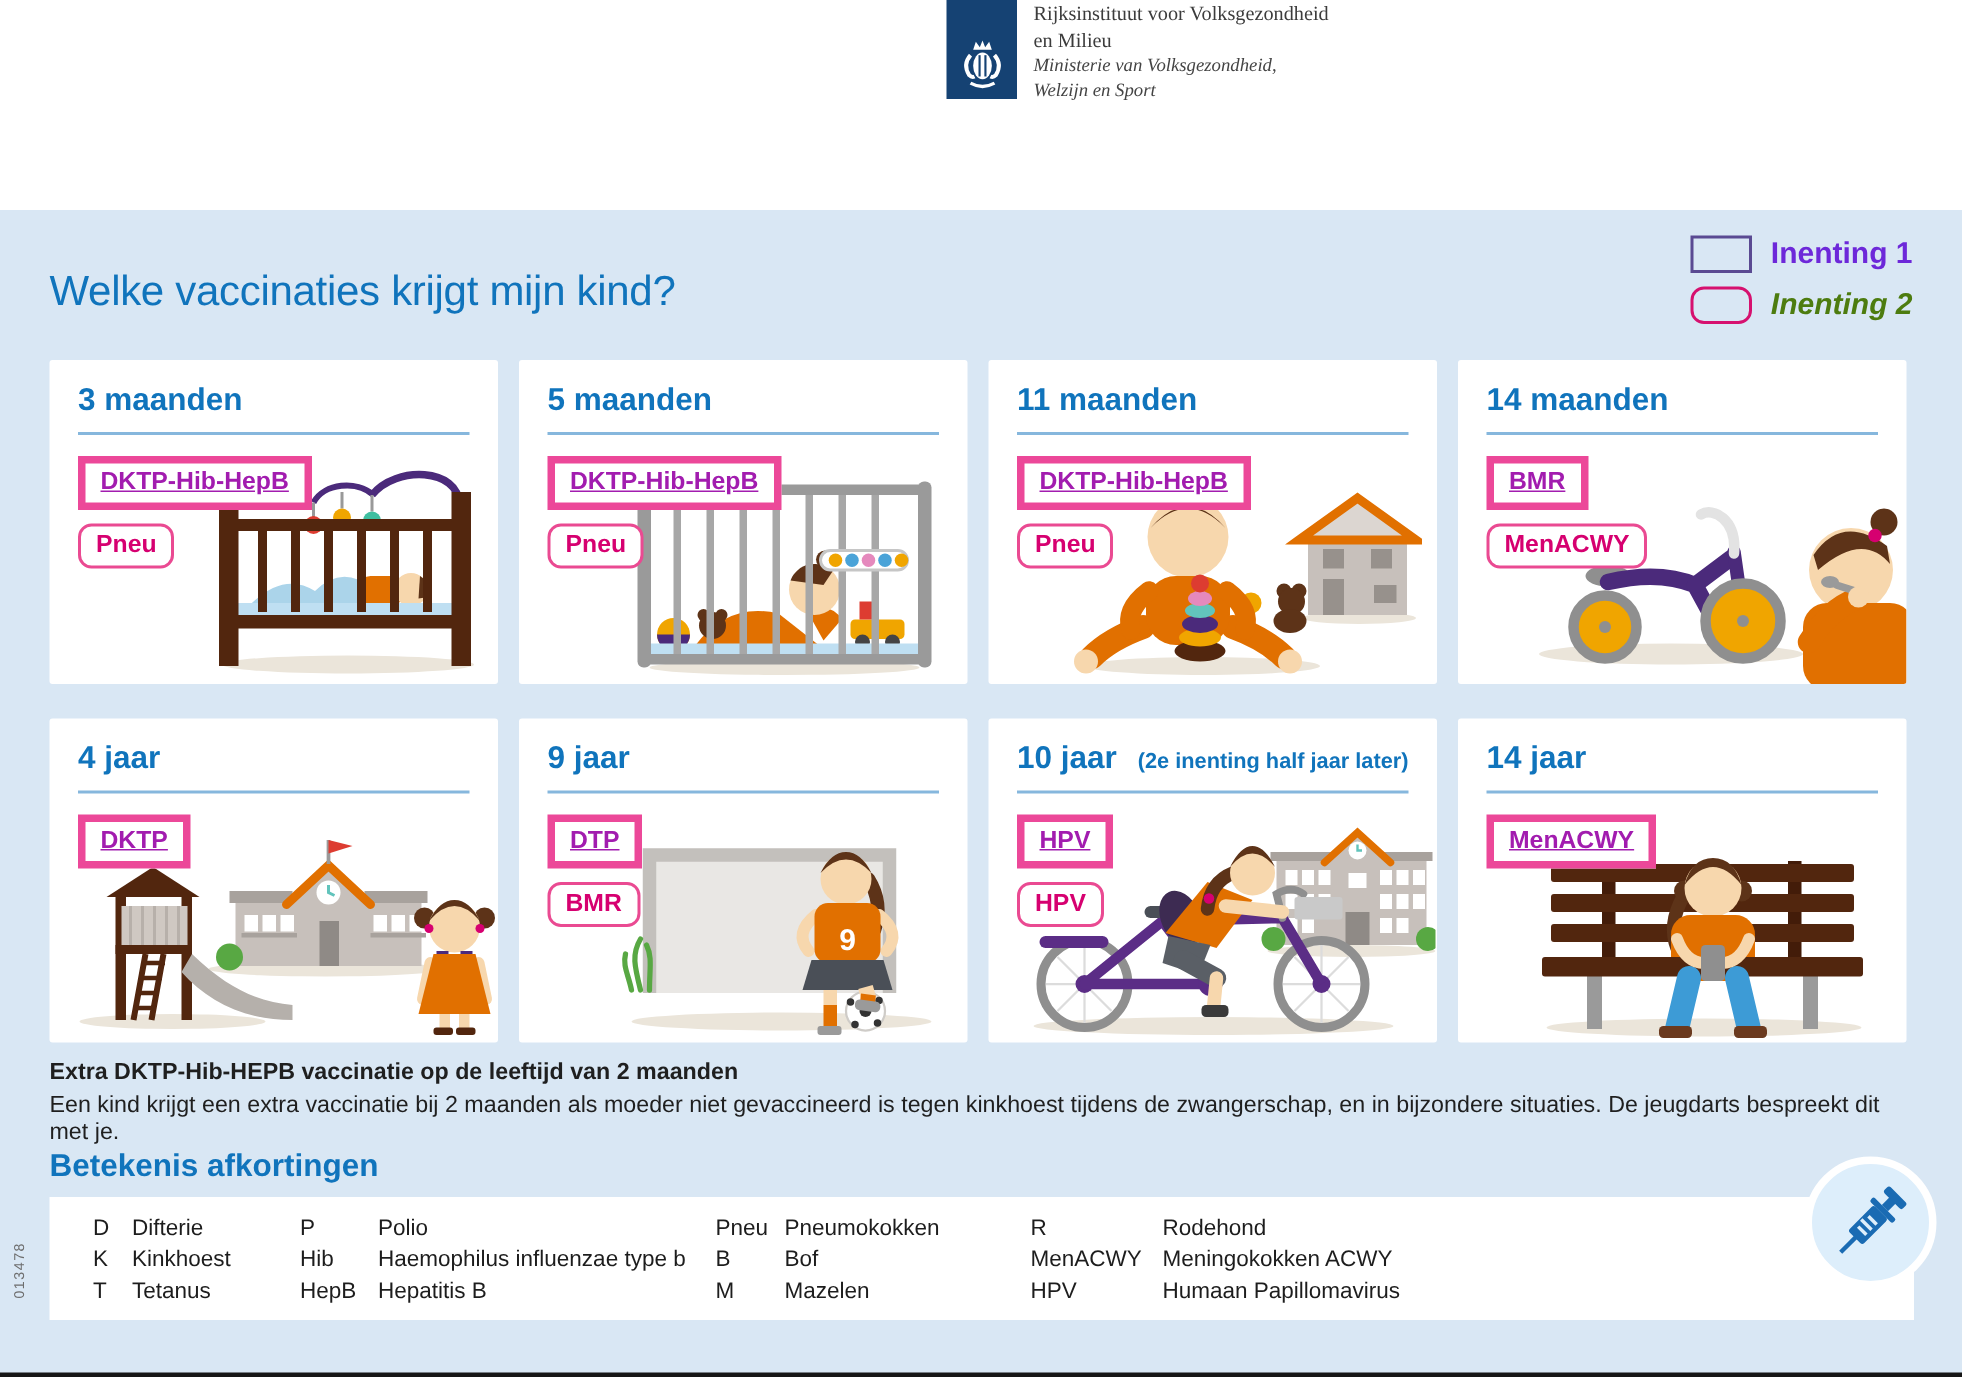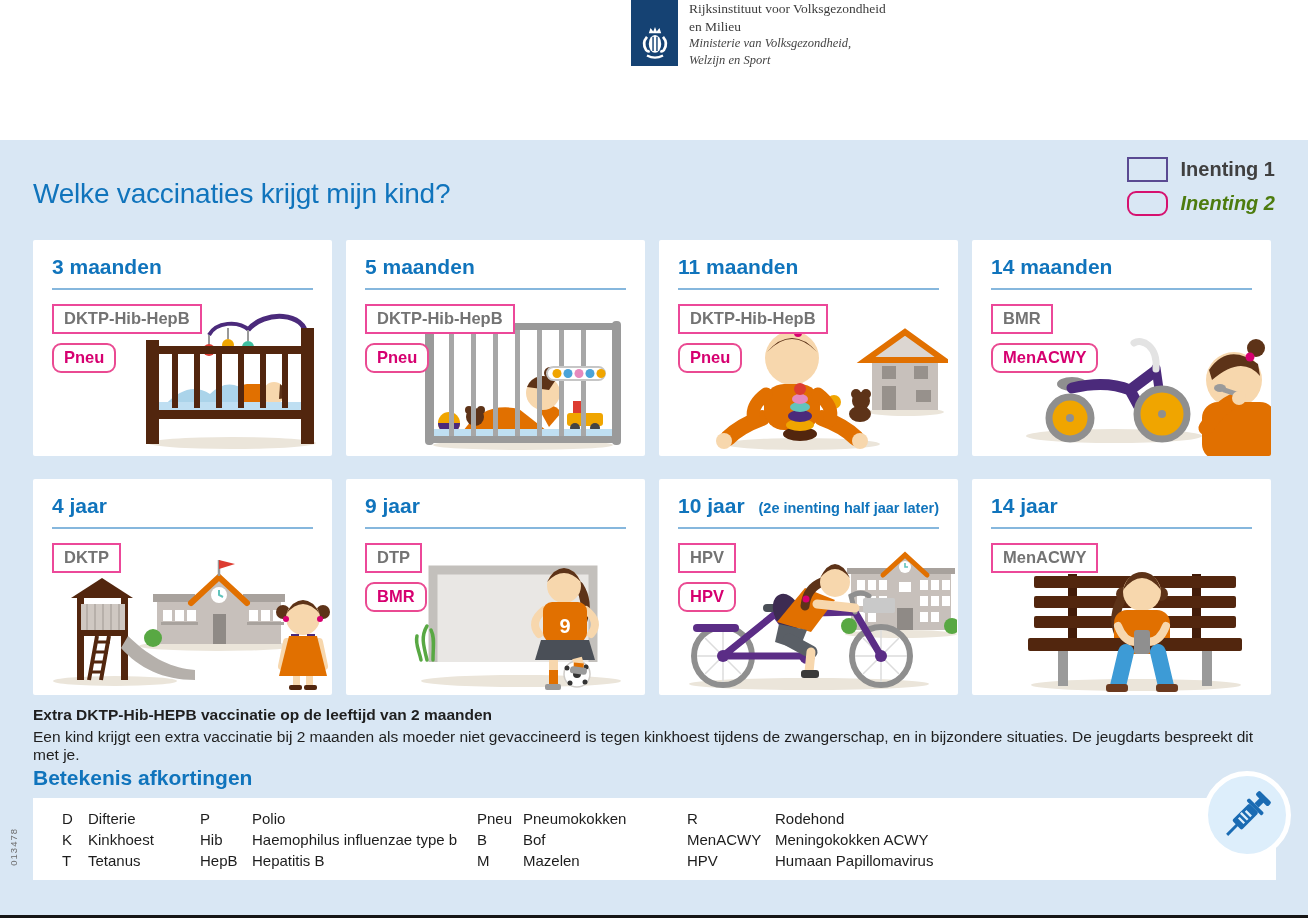--- a/index.html
+++ b/index.html
@@ -31,37 +31,37 @@
     font-size:28px; font-weight:normal; color:#1074bc; letter-spacing:-0.2px;
   }
 
   
   .legend { position:absolute; right:33px; top:16px; }
   .legend-row { display:flex; align-items:center; justify-content:flex-end; gap:13px; margin-bottom:8px; height:26px; }
   .legend-swatch { width:41px; height:25px; background:transparent; display:inline-block; }
   .s1 { border:2.5px solid #5a4a92; }
   .s2 { border:2.5px solid #d6116f; border-radius:9px; }
   .legend-label { font-size:20px; font-weight:bold; }
-  .l1 { color:#404040; }
+  .l1 { color:#6d28d9; }
   .l2 { color:#4d7c0f;font-style:italic; }
 
   
   .cards {
     position:absolute; left:33px; top:100px;
     display:grid; grid-template-columns:repeat(4,299px); grid-auto-rows:216px;
     column-gap:14px; row-gap:23px;border-radius:26px;
   }
   .card { background:#fff; border-radius:2px; position:relative; overflow:hidden; padding:15px 19px 0 19px; }
   .card-head { display:flex; align-items:baseline; justify-content:space-between; }
   .card-title { font-size:21px; font-weight:bold; color:#1074bc; }
   .head-note { font-size:14.5px; font-weight:bold; color:#1074bc; white-space:nowrap; }
   .divider { border-bottom:2px solid #86b7dd; margin-top:9px; }
   .tags { margin-top:14px; display:flex; flex-direction:column; align-items:flex-start; gap:9px; position:relative; z-index:2; }
   .tag { font-size:16.5px; font-weight:bold; padding:3px 10px 4px 10px; background:#fff; display:inline-block; }
-  .t1 { border:2px solid #ec4899; color:#737373; }
+  .t1 { border:5px solid #ec4899; color:#a21caf;text-decoration:underline; }
   .t2 { border:2px solid #ea4a92; color:#d60070; border-radius:9px; }
   .illus { position:absolute; z-index:1; }
 
   
   .extra-info { position:absolute; left:33px; top:566px; width:1243px; color:#1f1f1f; }
   .extra-title { font-size:15.5px; font-weight:bold; margin-bottom:4px; }
   .extra-body { font-size:15.5px; }
 
   
   .abbr-title { position:absolute; left:33px; top:626px; font-size:21px; font-weight:bold; color:#1074bc; }

